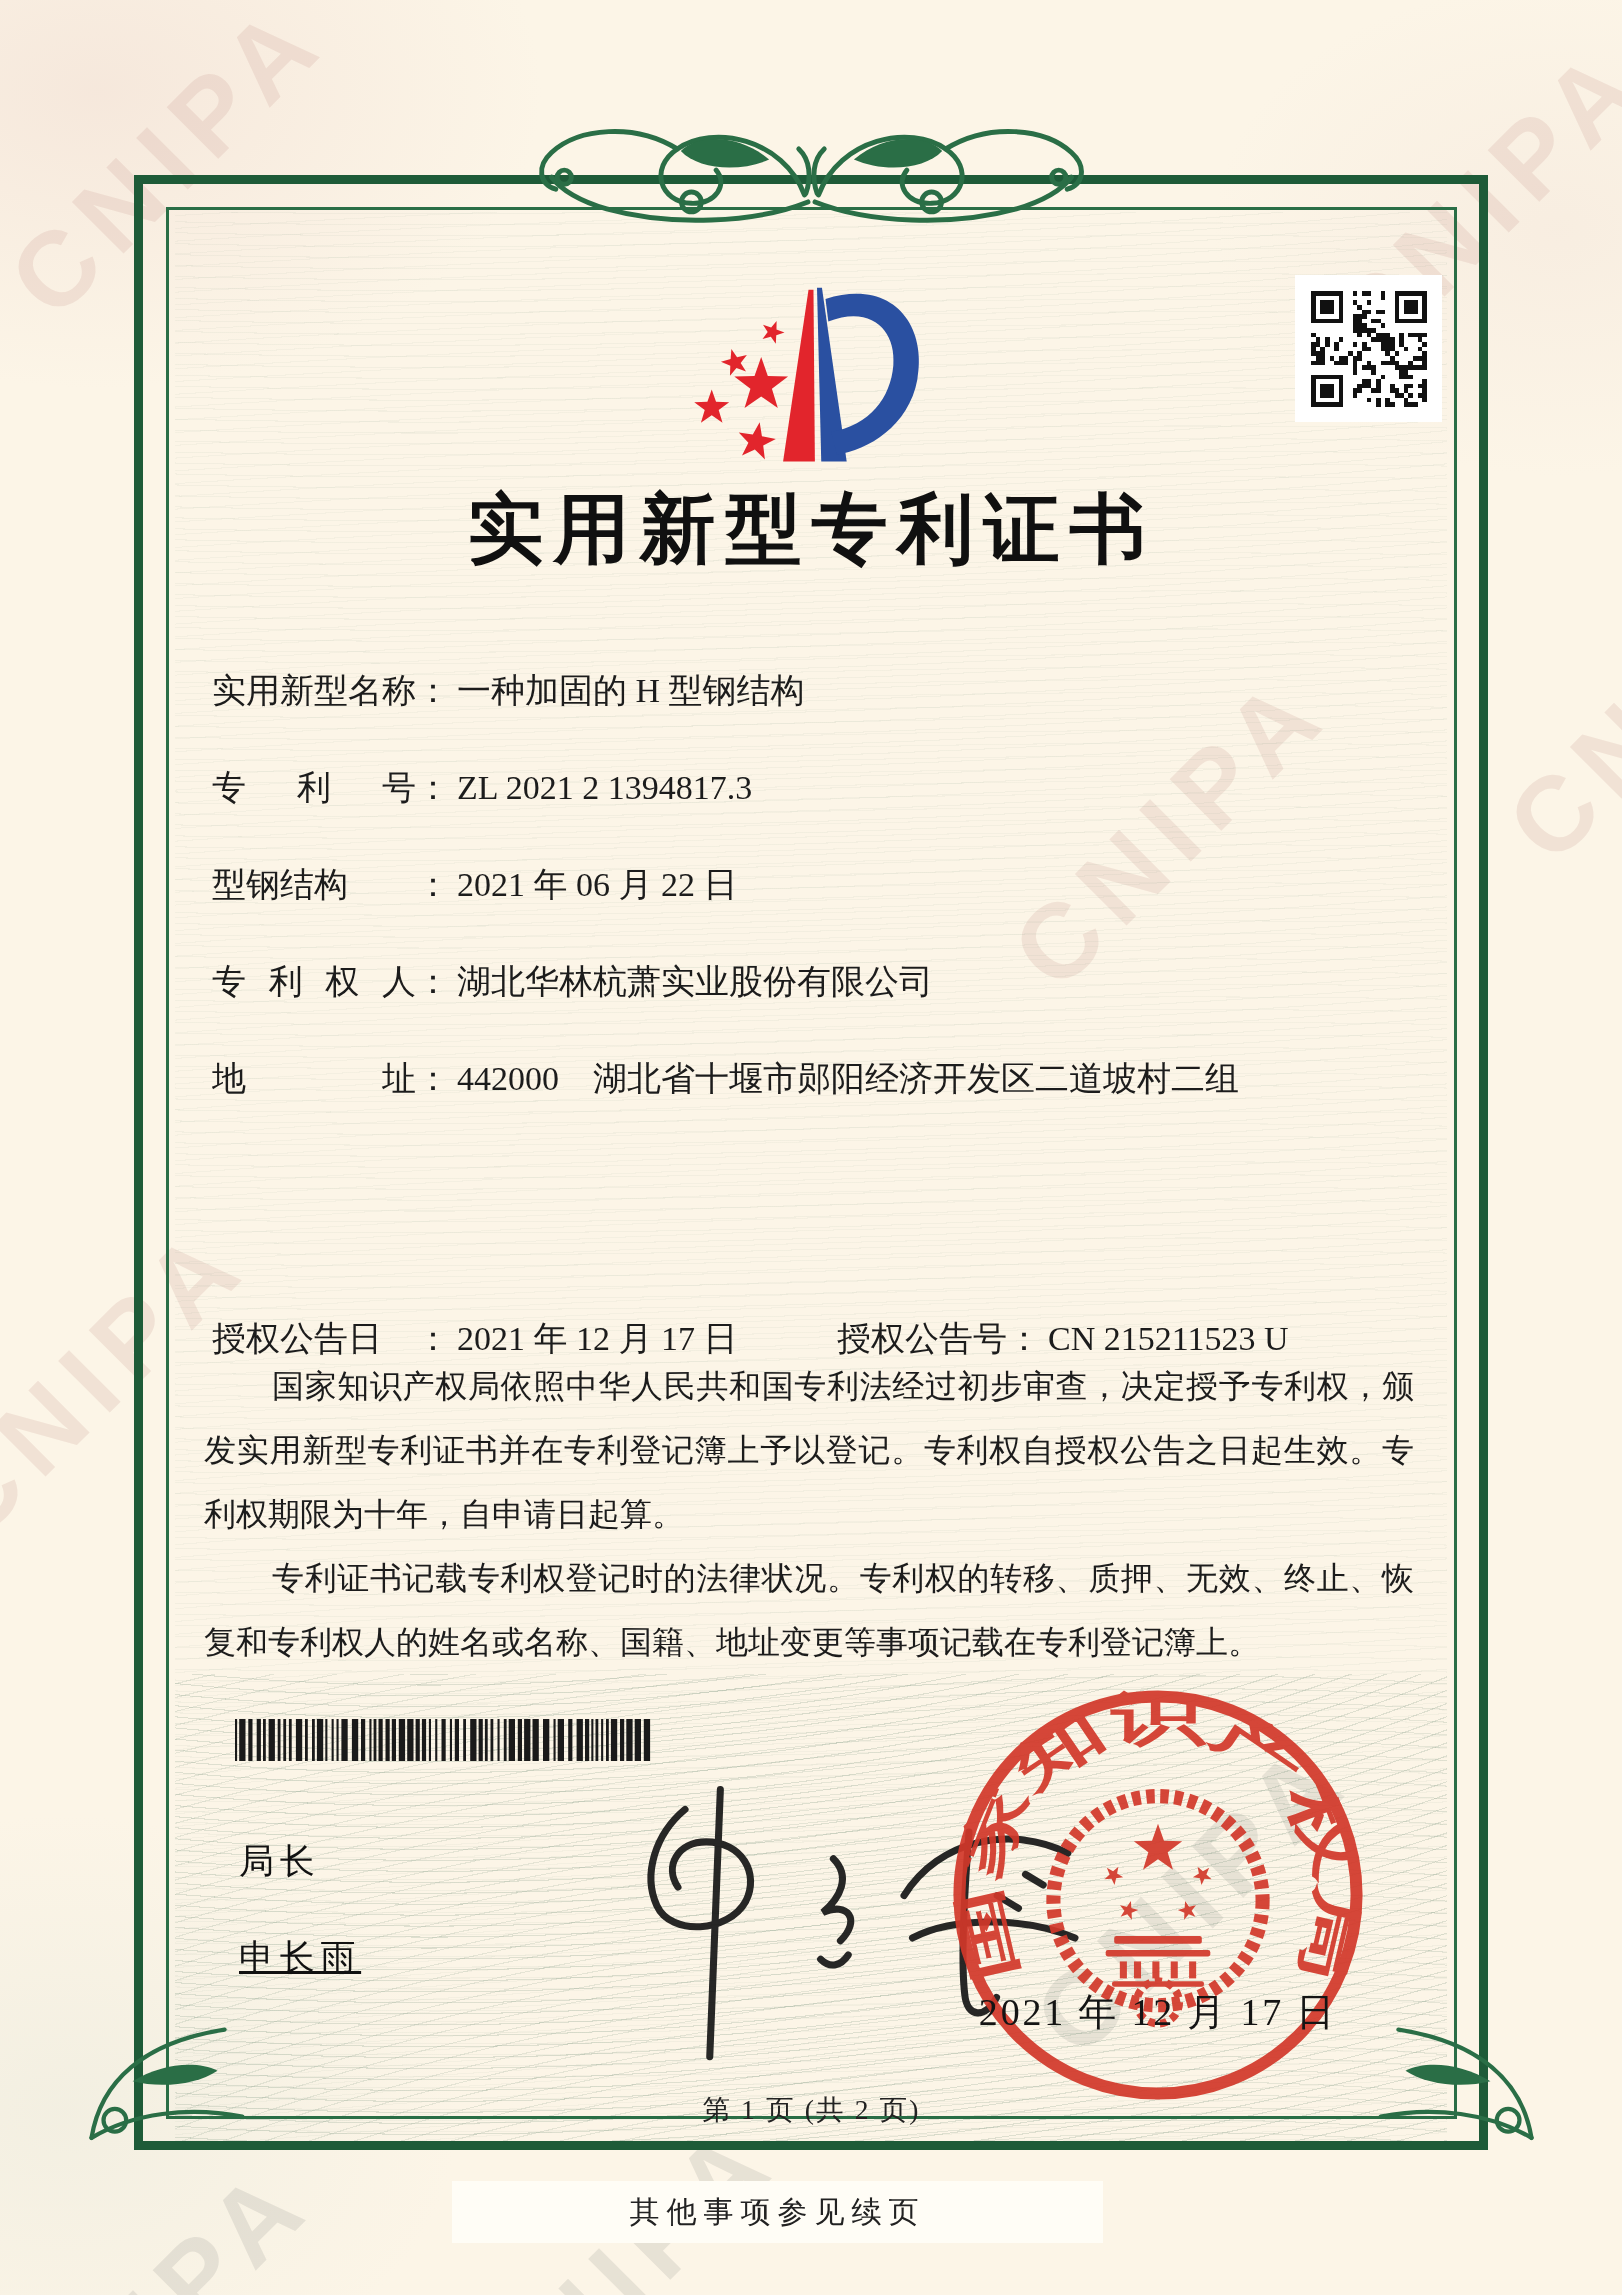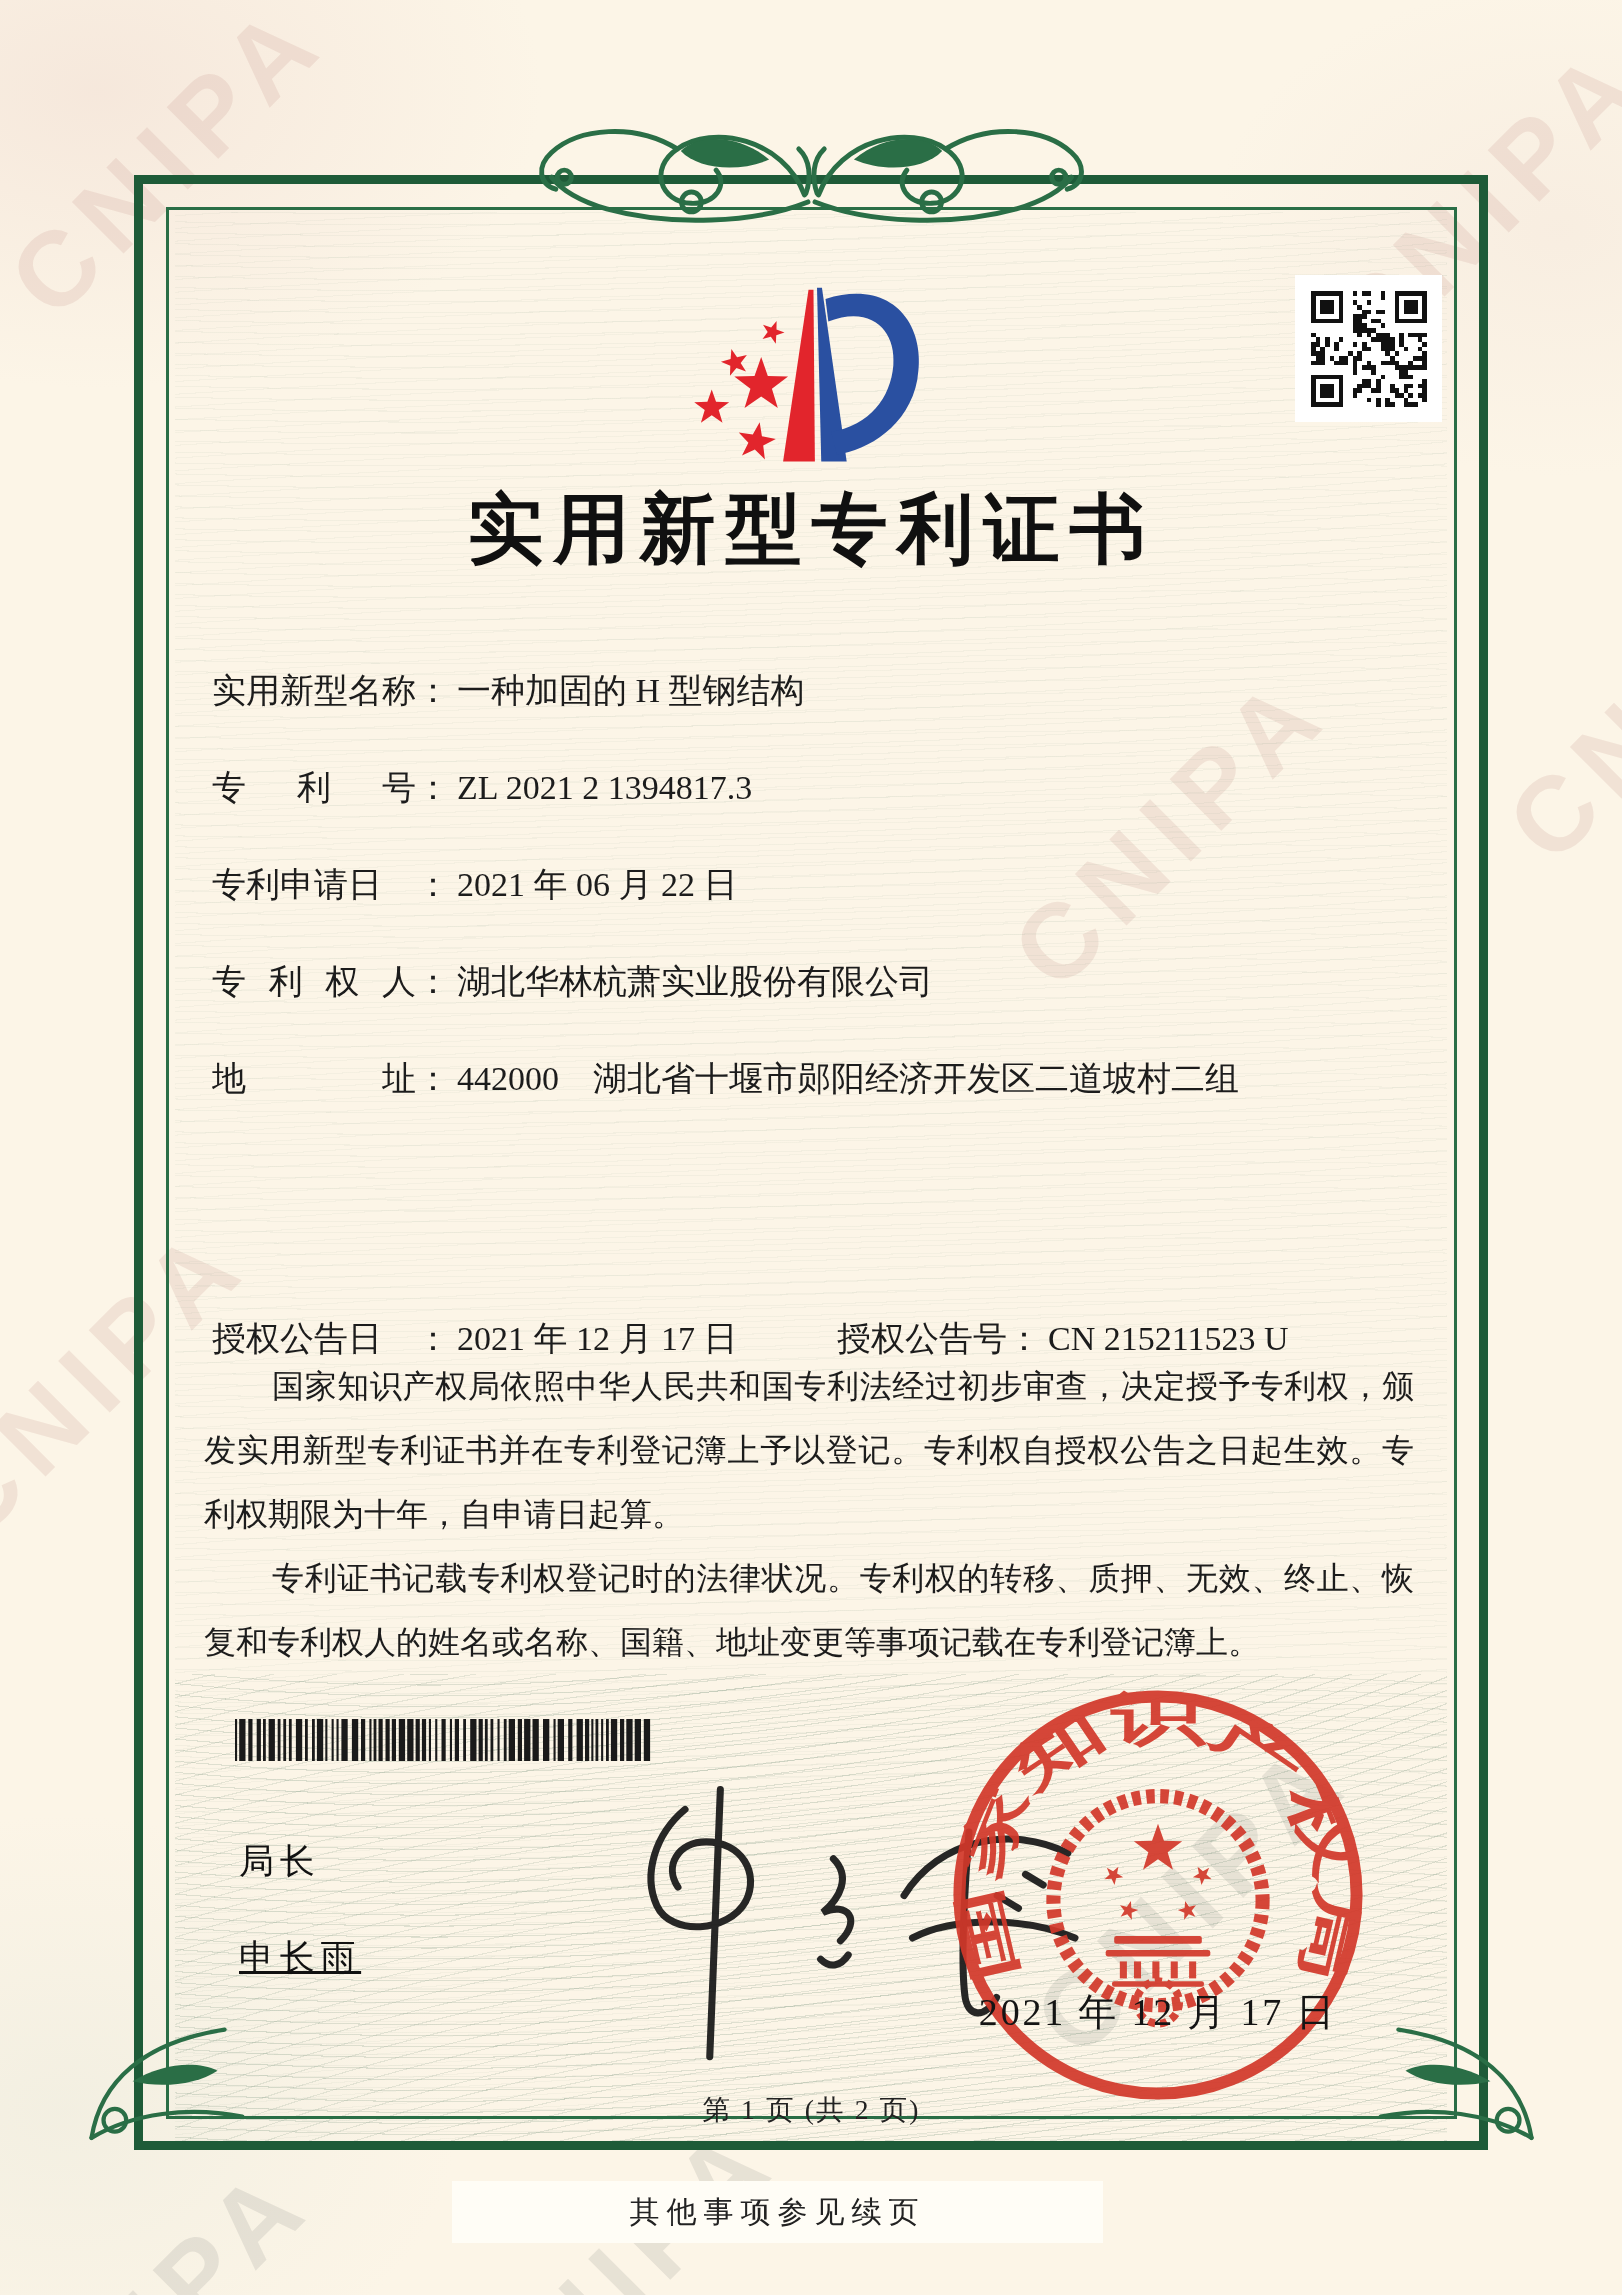--- a/index.html
+++ b/index.html
@@ -313,21 +313,21 @@
         <rect x="21" y="24" width="1" height="1" fill="#111"></rect>
         <rect x="22" y="24" width="1" height="1" fill="#111"></rect>
       </svg>
   </div>
 
   <div class="title">实用新型专利证书</div>
 
   <div class="fields" id="fields">
       <div class="frow"><span class="flabel">实用新型名称</span><span>：</span><span class="fvalue">一种加固的 H 型钢结构</span></div>
       <div class="frow"><span class="flabel spread">专利号</span><span>：</span><span class="fvalue">ZL 2021 2 1394817.3</span></div>
-      <div class="frow"><span class="flabel">专利申请日</span><span>：</span><span class="fvalue">2021 年 06 月 22 日</span></div>
+      <div class="frow"><span class="flabel">型钢结构</span><span>：</span><span class="fvalue">2021 年 06 月 22 日</span></div>
       <div class="frow"><span class="flabel spread">专利权人</span><span>：</span><span class="fvalue">湖北华林杭萧实业股份有限公司</span></div>
       <div class="frow"><span class="flabel spread">地址</span><span>：</span><span class="fvalue">442000　湖北省十堰市郧阳经济开发区二道坡村二组</span></div>
     </div>
 
   <div class="grant">
     <span>
       <span class="flabel">授权公告日</span><span>：</span><span class="fvalue">2021 年 12 月 17 日</span>
     </span>
     <span class="grant-right">
       <span>授权公告号</span><span>：</span><span class="fvalue">CN 215211523 U</span>

